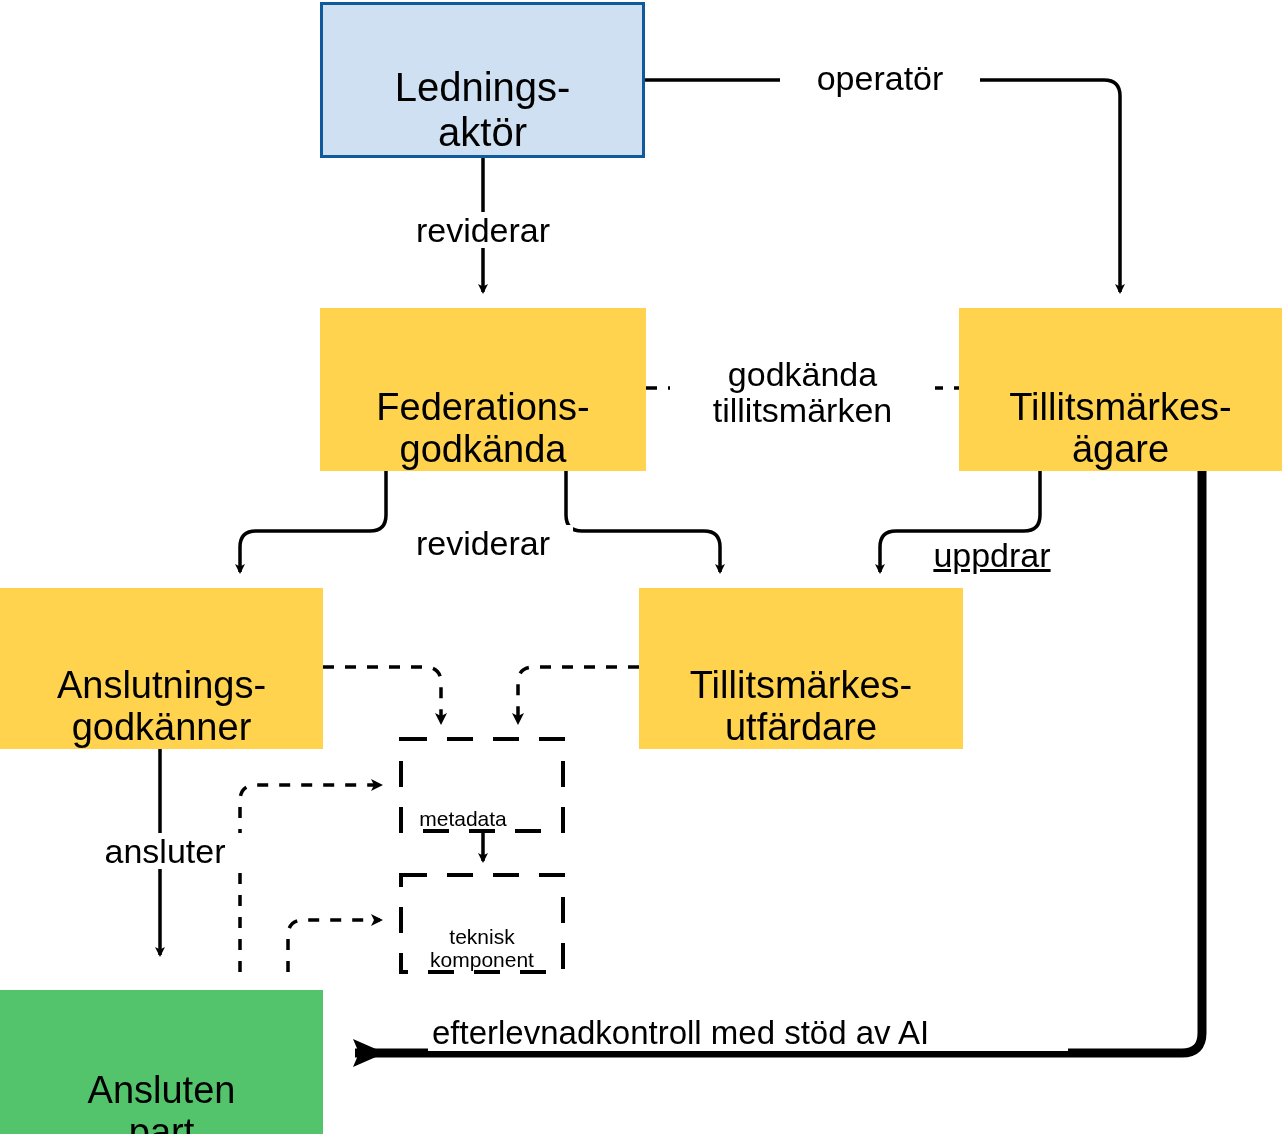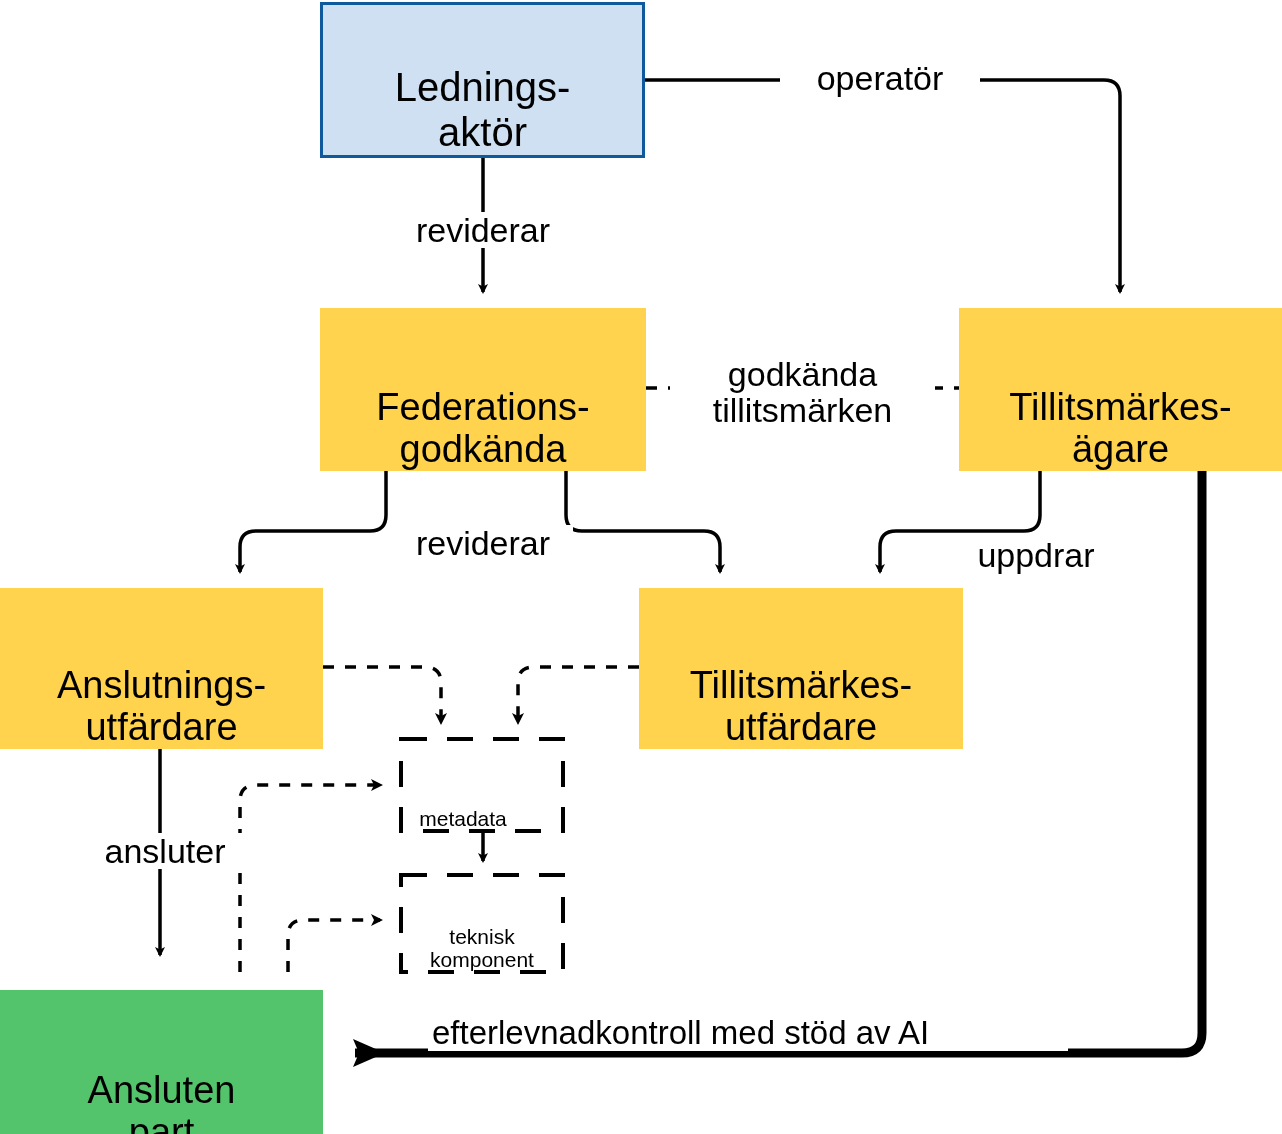--- a/index.html
+++ b/index.html
@@ -121,21 +121,21 @@
 godkända</span>
   </div>
 
   <div class="node node-yellow" style="left:959px; top:308px; width:323px; height:163px;">
     <span>Tillitsmärkes-
 ägare</span>
   </div>
 
   <div class="node node-yellow" style="left:0px; top:588px; width:323px; height:161px;">
     <span>Anslutnings-
-utfärdare</span>
+godkänner</span>
   </div>
 
   <div class="node node-yellow" style="left:639px; top:588px; width:324px; height:161px;">
     <span>Tillitsmärkes-
 utfärdare</span>
   </div>
 
   <div class="node node-dashed" style="left:382px; top:739px; width:162px; height:92px;">
     <span>metadata</span>
   </div>
@@ -152,19 +152,19 @@
 
   <div class="edge-label" style="left:780px; top:60px; width:200px;">operatör</div>
 
   <div class="edge-label" style="left:393px; top:212px; width:180px;">reviderar</div>
 
   <div class="edge-label" style="left:670px; top:356px; width:265px;">godkända
 tillitsmärken</div>
 
   <div class="edge-label" style="left:393px; top:525px; width:180px;">reviderar</div>
 
-  <div class="edge-label" style="left:956px; top:537px; width:160px;">uppdrar</div>
+  <div class="edge-label" style="left:912px; top:537px; width:160px;text-decoration:underline;">uppdrar</div>
 
   <div class="edge-label" style="left:85px; top:833px; width:160px;">ansluter</div>
 
   <div class="edge-label" style="left:428px; top:1016px; width:640px; font-size:33px; text-align:left;">efterlevnadkontroll med stöd av AI</div>
 
 </div>
 
 </body></html>

